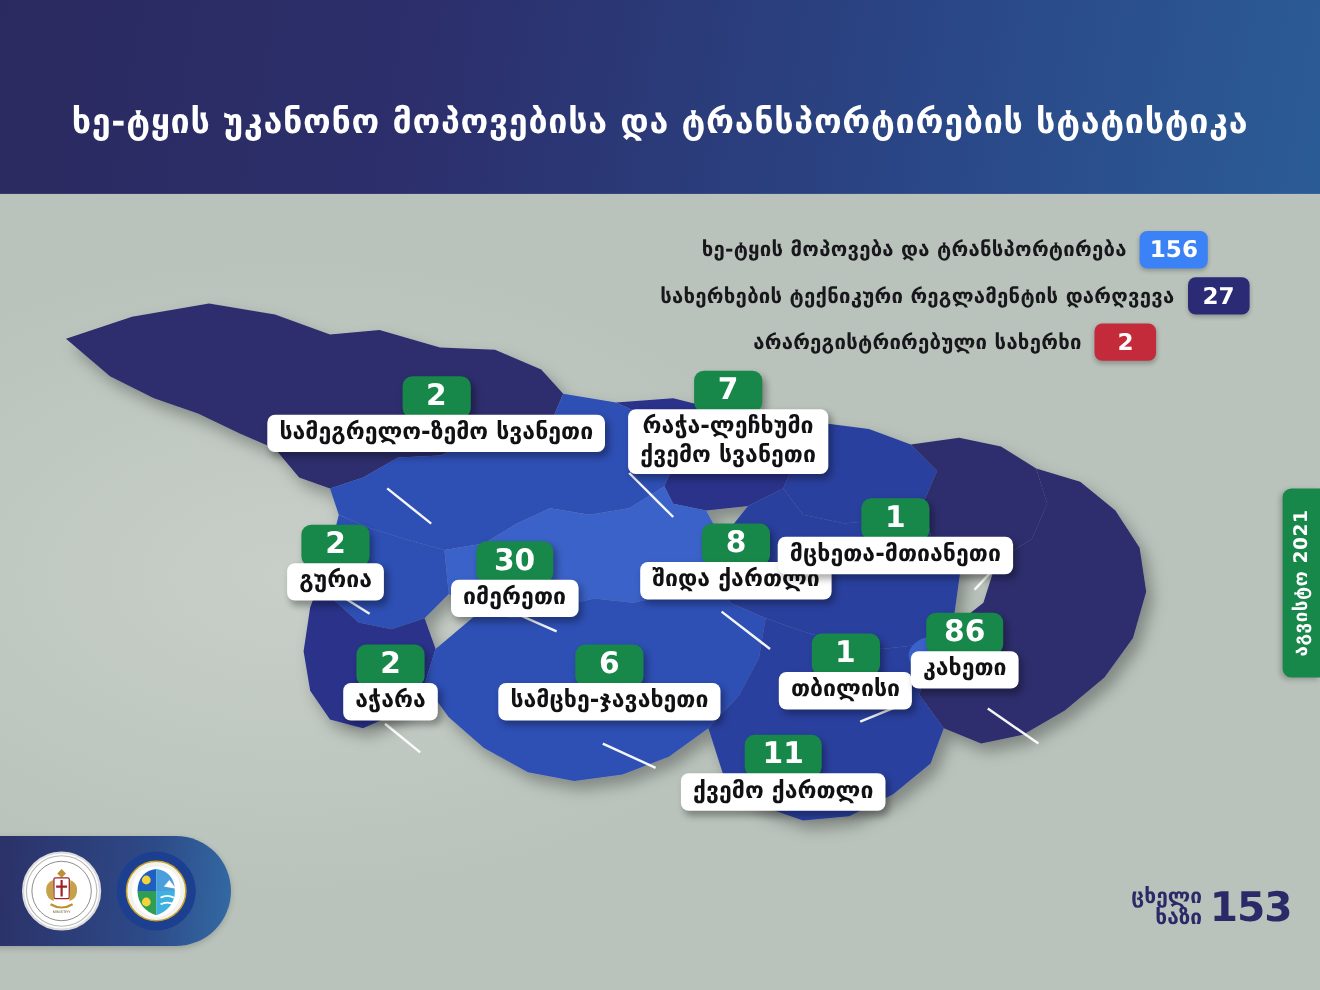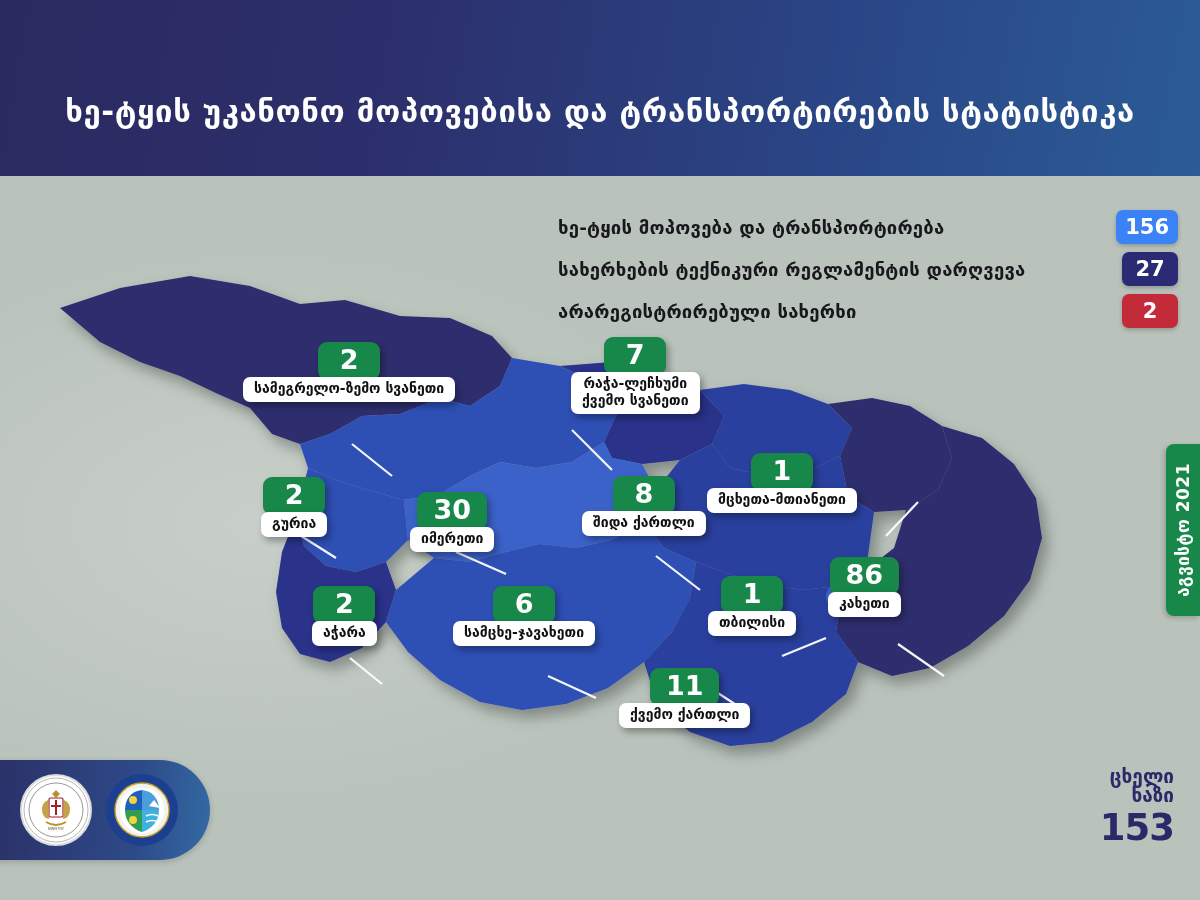--- a/index.html
+++ b/index.html
@@ -33,21 +33,21 @@
   }
 
   
   .legend {
     position: absolute; right: 22px; top: 210px;
     width: 620px;
     display: flex; flex-direction: column; gap: 8px;
     align-items: flex-end;
   }
   .legend-row {
-    display: flex; align-items: center; justify-content: space-between;
+    display: flex; align-items: center; justify-content: center;
     gap: 12px; width: 100%;
   }
   .legend-label {
     color: #18181c;
     font-size: 18.5px;
     font-weight: bold;
     text-align: right;
     white-space: nowrap;
     letter-spacing: 0.2px;
   }
@@ -82,21 +82,21 @@
     border-radius: 9px;
     padding: 3px 16px 6px 16px;
     min-width: 62px;
     text-align: center;
     line-height: 1.08;
     box-shadow: 3px 4px 7px rgba(0,0,0,0.33);
   }
   .callout-name {
     background: #ffffff;
     color: #111114;
-    font-size: 14px; font-weight: bold;
+    font-size: 21px; font-weight: bold;
     border-radius: 7px;
     padding: 3px 11px 5px 11px;
     margin-top: -3px;
     line-height: 1.22;
     white-space: pre;
     text-align: center;
     box-shadow: 3px 4px 7px rgba(0,0,0,0.33);
   }
 
   
@@ -135,21 +135,21 @@
     width: 72px; height: 72px; border-radius: 50%;
     position: relative;
     display: flex; align-items: center; justify-content: center;
   }
   .emblem.gov { background: #fdfdfd; border: 2px solid #dcdcdc; }
   .emblem.min { background: #1d3f8f; }
 
   
   .hotline {
     position: absolute; right: 26px; bottom: 56px;
-    display: flex; align-items: flex-end; gap: 7px; flex-direction: column;
+    display: flex; align-items: center; gap: 7px;
   }
   .hotline-words {
     color: #2b2a68;
     font-size: 19px; font-weight: bold; line-height: 1.0;
     text-align: right;
   }
   .hotline-words div { display: block; }
   .hotline-number {
     color: #2b2a68;
     font-size: 37px; font-weight: bold; line-height: 0.86;

